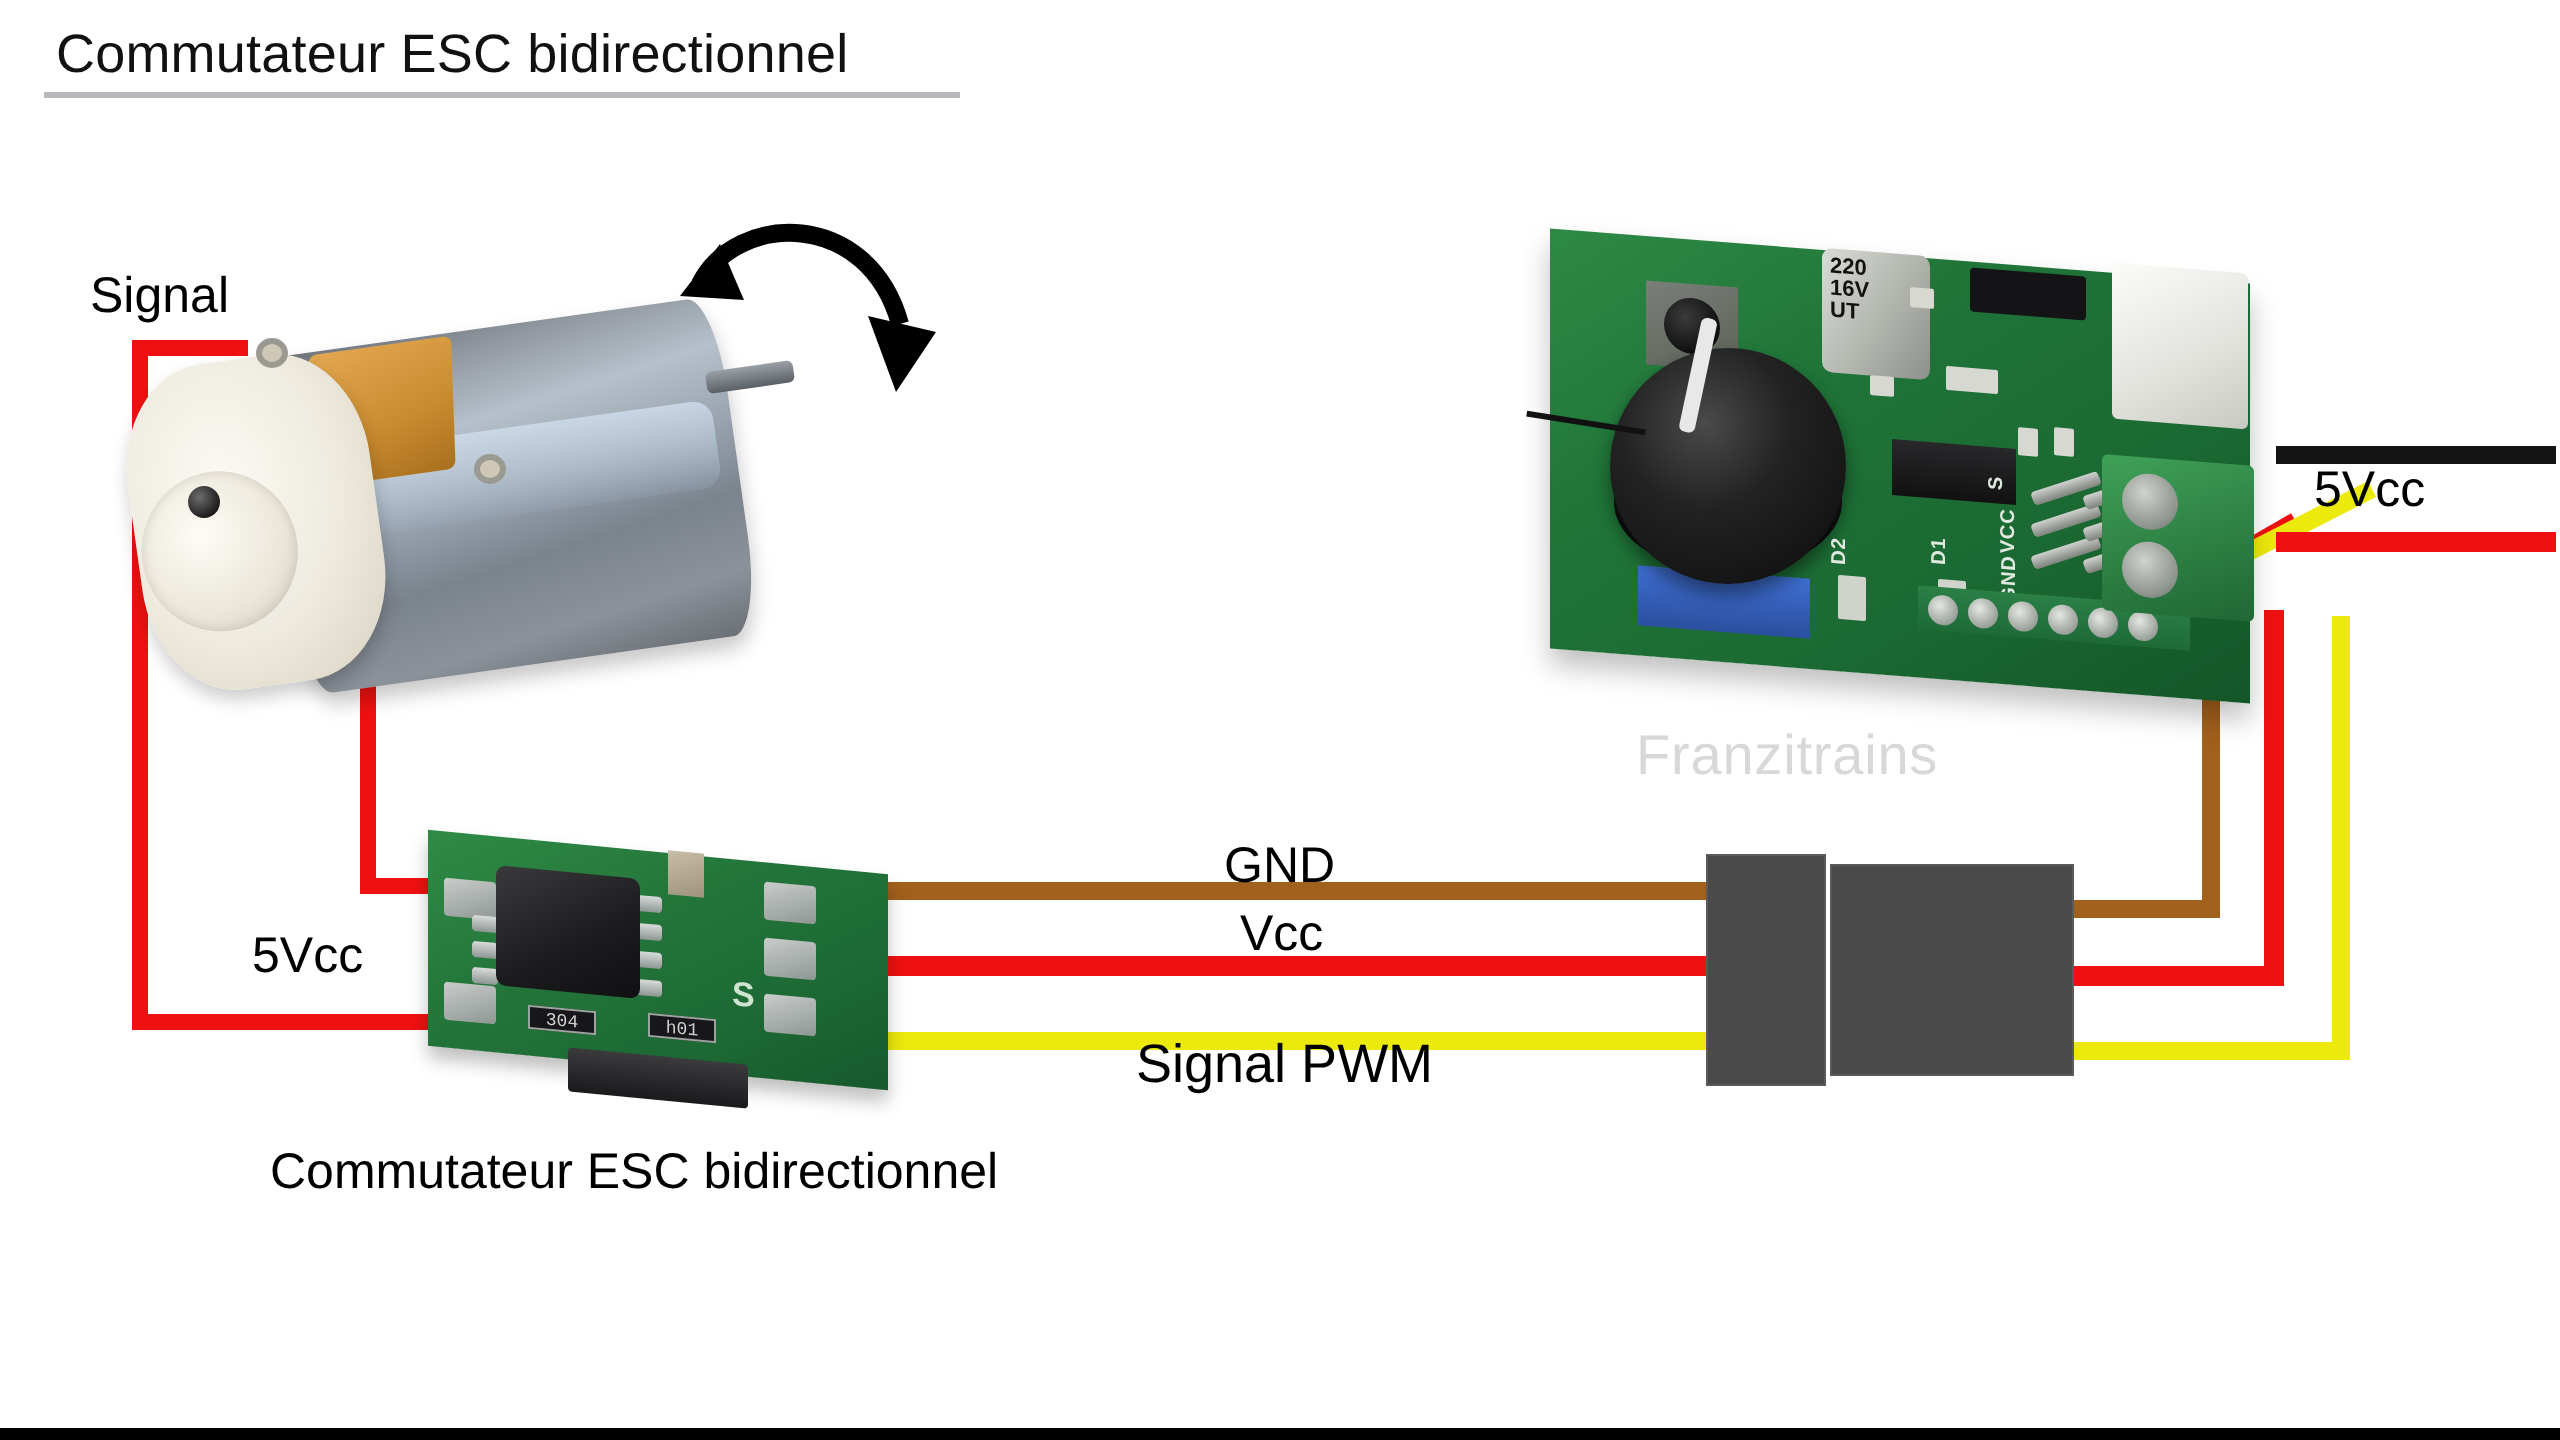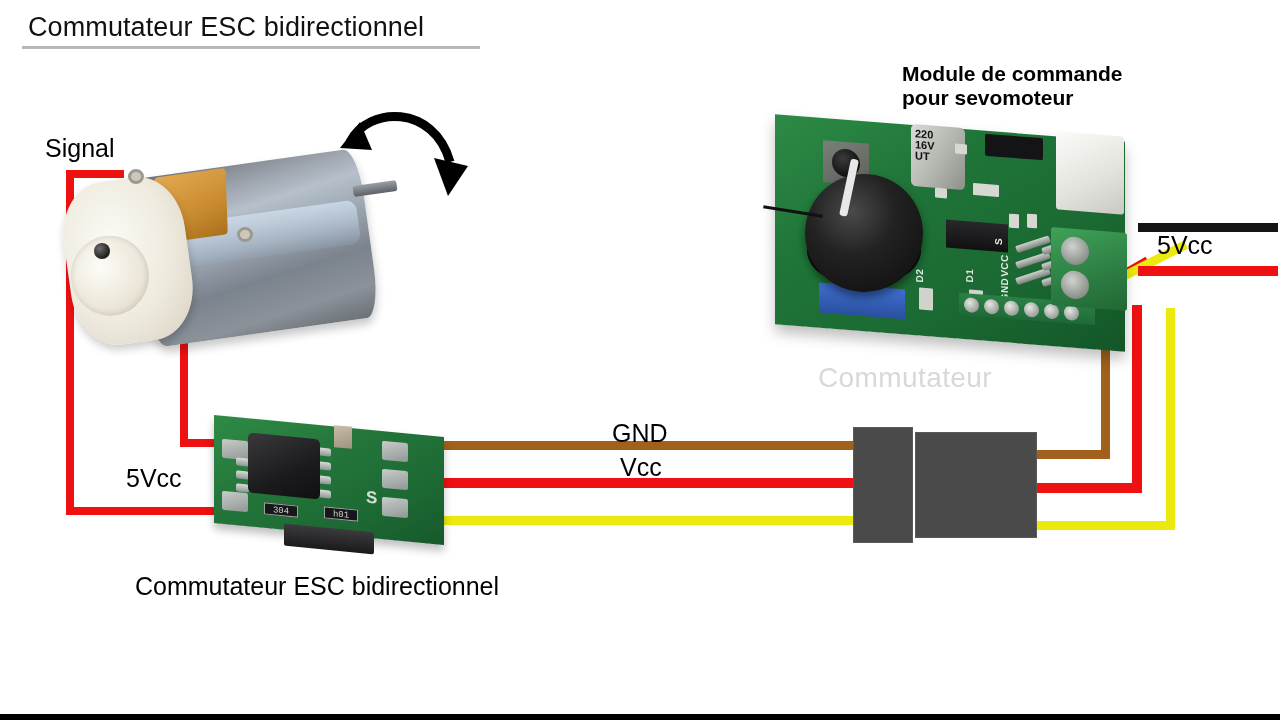--- a/index.html
+++ b/index.html
@@ -404,20 +404,21 @@
     <div class="esc-usb"></div>
   </div>
   <div class="lbl lbl-esc-cap">Commutateur ESC bidirectionnel</div>
   <div class="lbl lbl-5vcc-l">5Vcc</div>
 
   <div class="conn-left"></div>
   <div class="conn-right"></div>
 
   <div class="lbl lbl-gnd">GND</div>
   <div class="lbl lbl-vcc">Vcc</div>
+  <div class="lbl lbl-pwm">Signal PWM</div>
 
   <div id="servo">
     <div class="srv-pcb"></div>
     <div class="srv-btn"></div>
 
     <div class="srv-elcap">
       <div>220</div>
       <div>16V</div>
       <div>UT</div>
     </div>
@@ -463,23 +464,19 @@
       <i></i>
     </div>
 
     <div class="srv-white"></div>
     <div class="srv-term">
       <div class="srv-term-screw" style="left:10px; top:8px;"></div>
       <div class="srv-term-screw" style="left:10px; top:42px;"></div>
     </div>
   </div>
 
-  <div class="lbl lbl-module">
-    <div>Module de commande</div>
-    <div>pour sevomoteur</div>
-  </div>
 
   <div class="lbl lbl-5vcc-r">5Vcc</div>
 
-  <div class="watermark">Commutateur</div>
+  <div class="watermark">Franzitrains</div>
 
   <div class="bottom-bar"></div>
 </div>
 
 </body></html>

